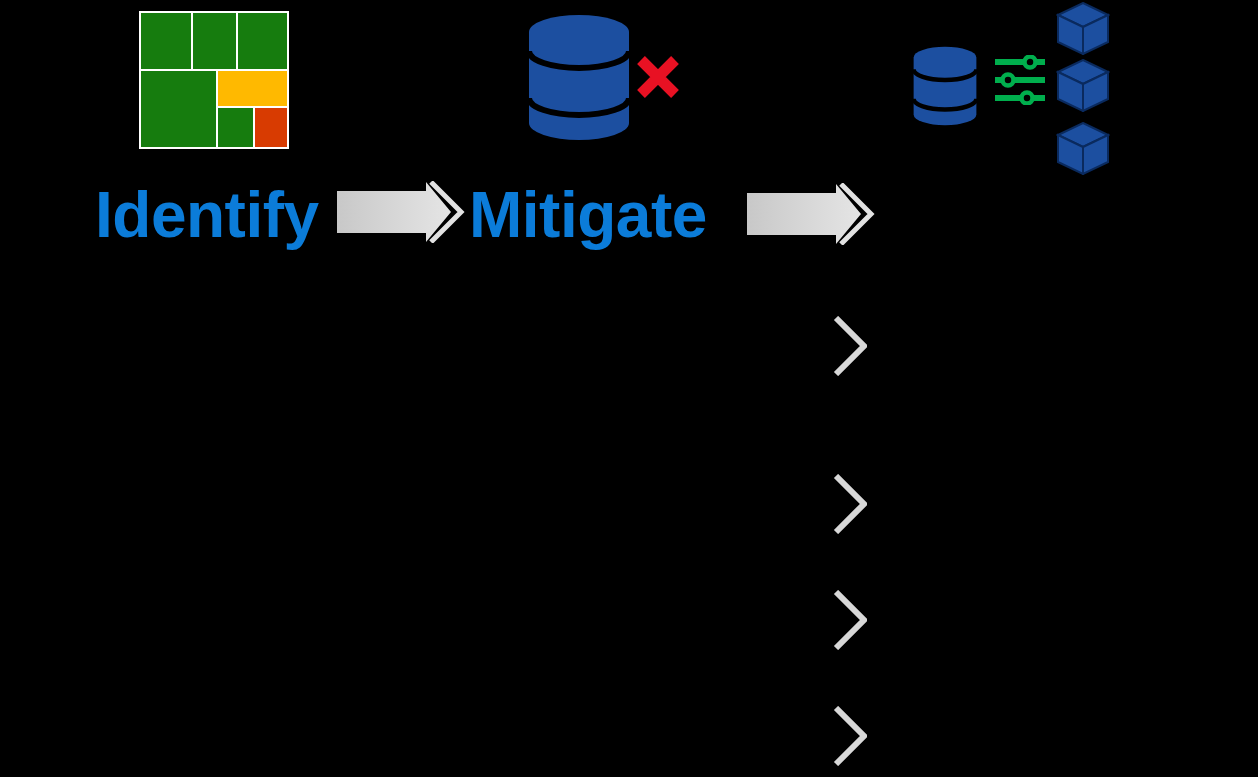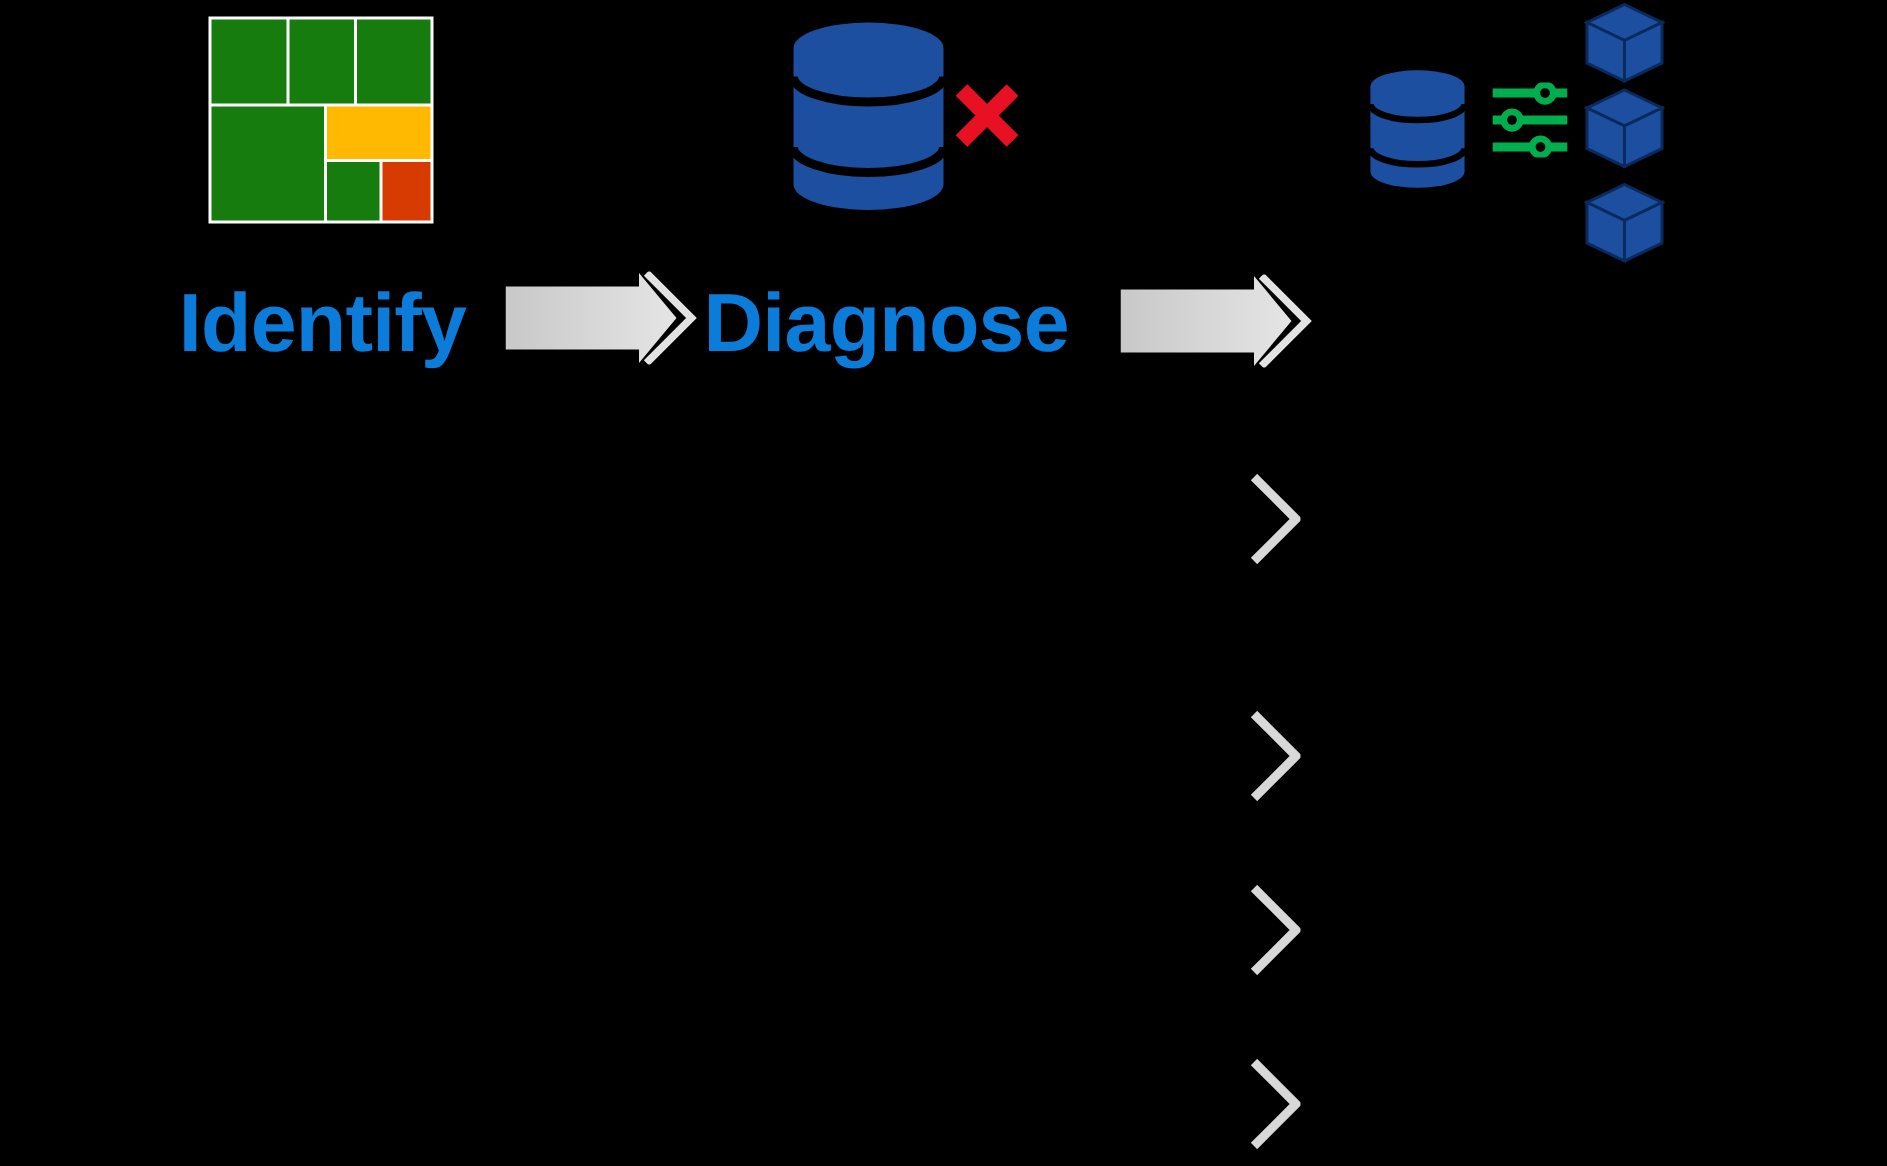--- a/index.html
+++ b/index.html
@@ -20,22 +20,22 @@
   .tm-cell:nth-child(1){left:2px;top:2px;width:50px;height:56px;}
   .tm-cell:nth-child(2){left:54px;top:2px;width:43px;height:56px;}
   .tm-cell:nth-child(3){left:99px;top:2px;width:49px;height:56px;}
   .tm-cell:nth-child(4){left:2px;top:60px;width:75px;height:76px;}
   .tm-cell:nth-child(5){left:79px;top:60px;width:69px;height:35px;}
   .tm-cell:nth-child(6){left:79px;top:97px;width:35px;height:39px;}
   .tm-cell:nth-child(7){left:116px;top:97px;width:32px;height:39px;}
   
   .step-label{
     position:absolute;top:189px;width:240px;
-    text-align:center;
-    font-weight:700;font-size:55px;line-height:52px;
+    text-align:left;
+    font-weight:700;font-size:64px;line-height:52px;
     color:var(--label-blue,#0b7cd9);
     letter-spacing:-0.5px;
   }
   .step-label.identify{left:95px;}
   .step-label.diagnose{left:469px;}
   .step-label.mitigate{left:878px;}
   
   .abs{position:absolute;}
   .arrow1{left:337px;top:181px;}
   .arrow2{left:747px;top:183px;}
@@ -81,21 +81,21 @@
 
   <svg class="abs db-big" width="102" height="127" viewBox="0 0 102 127">
     <path d="M1 18 a50 17 0 0 1 100 0 v91 a50 17 0 0 1 -100 0 z" style="fill:var(--db-blue,#1c4fa0)"></path>
     <path d="M1 37 a50 17 0 0 0 100 0" fill="none" stroke="#000" stroke-width="6"></path>
     <path d="M1 84 a50 17 0 0 0 100 0" fill="none" stroke="#000" stroke-width="6"></path>
   </svg>
   <svg class="abs err-x" width="46" height="46" viewBox="0 0 46 46">
     <path d="M6 6 L40 40 M40 6 L6 40" style="stroke:var(--error-red,#e81123)" stroke-width="11" stroke-linecap="butt" fill="none"></path>
   </svg>
 
-  <div class="step-label diagnose">Diagnose</div>
+  <div class="step-label diagnose">Mitigate</div>
 
   <svg class="abs arrow2" width="130" height="62" viewBox="0 0 130 62">
     <defs>
       <linearGradient id="agrad2" x1="0" y1="0" x2="1" y2="0">
         <stop offset="0" stop-color="#c8c8c8"></stop>
         <stop offset="1" stop-color="#e5e5e5"></stop>
       </linearGradient>
     </defs>
     <polygon points="0,10 89,10 89,1 114,31 89,61 89,52 0,52" fill="url(#agrad2)"></polygon>
     <polyline points="94,1 124,31 94,61" fill="none" stroke="#e2e2e2" stroke-width="5"></polyline>

